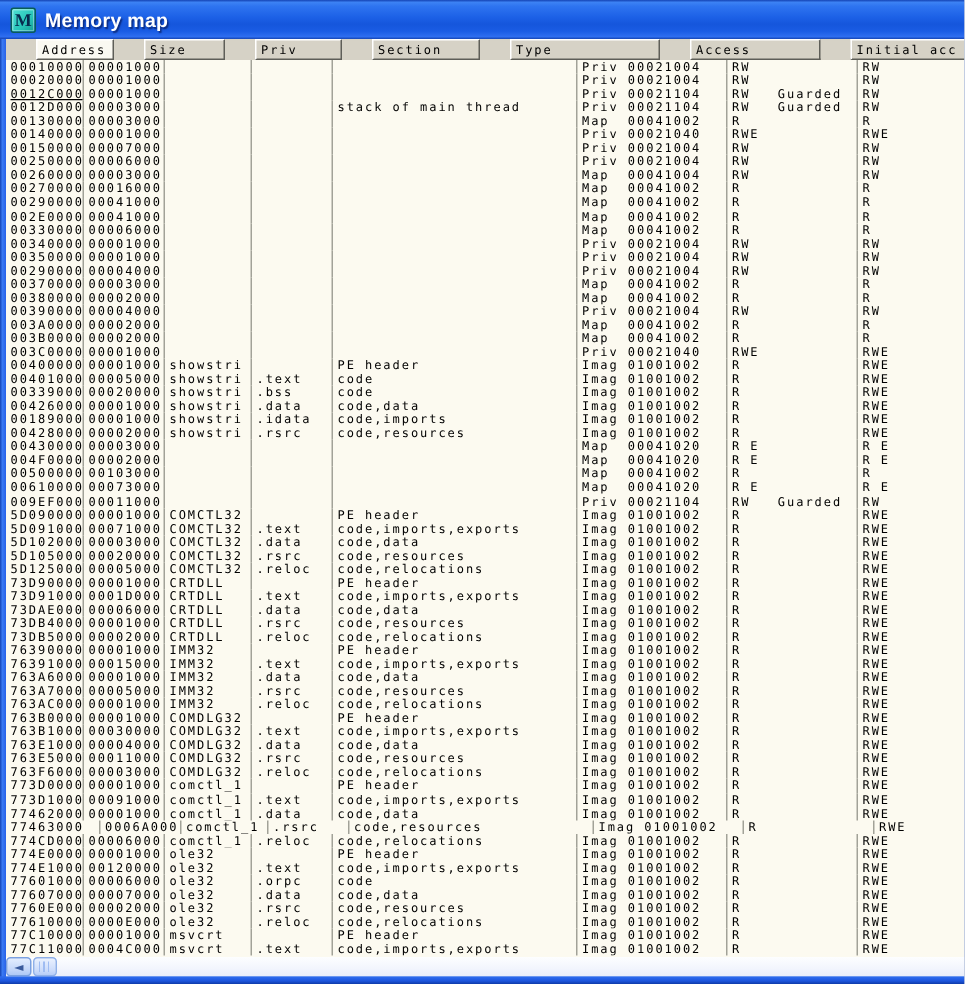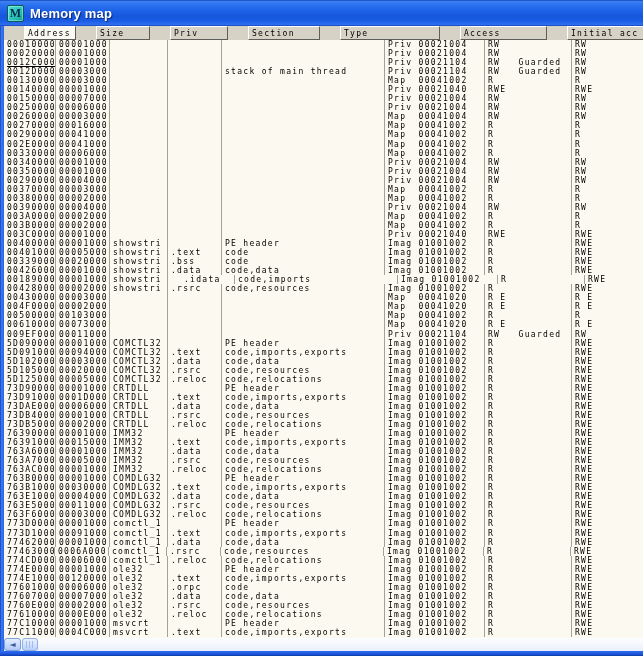--- a/index.html
+++ b/index.html
@@ -370,21 +370,21 @@
           <div class="cell" style="width: 54px;">.data</div>
           <div class="cell" style="width: 163px;">code,data</div>
           <div class="cell" style="width: 100px;">Imag 01001002</div>
           <div class="cell" style="width: 87px;">R</div>
           <div class="cell" style="width: 80px;">RWE</div>
         </div>
         <div class="row">
           <div class="cell" style="width: 52px;">00189000</div>
           <div class="cell" style="width: 54px;">00001000</div>
           <div class="cell" style="width: 58px;">showstri</div>
-          <div class="cell" style="width: 54px; margin-left: 13px;">.idata</div>
+          <div class="cell" style="width: 54px;">.idata</div>
           <div class="cell" style="width: 163px;">code,imports</div>
           <div class="cell" style="width: 100px;">Imag 01001002</div>
           <div class="cell" style="width: 87px;">R</div>
           <div class="cell" style="width: 80px;">RWE</div>
         </div>
         <div class="row">
           <div class="cell" style="width: 52px;">00428000</div>
           <div class="cell" style="width: 54px;">00002000</div>
           <div class="cell" style="width: 58px;">showstri</div>
           <div class="cell" style="width: 54px;">.rsrc</div>
@@ -448,21 +448,21 @@
           <div class="cell" style="width: 54px;">00001000</div>
           <div class="cell" style="width: 58px;">COMCTL32</div>
           <div class="cell" style="width: 54px;"></div>
           <div class="cell" style="width: 163px;">PE header</div>
           <div class="cell" style="width: 100px;">Imag 01001002</div>
           <div class="cell" style="width: 87px;">R</div>
           <div class="cell" style="width: 80px;">RWE</div>
         </div>
         <div class="row">
           <div class="cell" style="width: 52px;">5D091000</div>
-          <div class="cell" style="width: 54px;">00094000</div>
+          <div class="cell" style="width: 54px;">00071000</div>
           <div class="cell" style="width: 58px;">COMCTL32</div>
           <div class="cell" style="width: 54px;">.text</div>
           <div class="cell" style="width: 163px;">code,imports,exports</div>
           <div class="cell" style="width: 100px;">Imag 01001002</div>
           <div class="cell" style="width: 87px;">R</div>
           <div class="cell" style="width: 80px;">RWE</div>
         </div>
         <div class="row">
           <div class="cell" style="width: 52px;">5D102000</div>
           <div class="cell" style="width: 54px;">00003000</div>
@@ -667,21 +667,21 @@
           <div class="cell" style="width: 52px;">77462000</div>
           <div class="cell" style="width: 54px;">00001000</div>
           <div class="cell" style="width: 58px;">comctl_1</div>
           <div class="cell" style="width: 54px;">.data</div>
           <div class="cell" style="width: 163px;">code,data</div>
           <div class="cell" style="width: 100px;">Imag 01001002</div>
           <div class="cell" style="width: 87px;">R</div>
           <div class="cell" style="width: 80px;">RWE</div>
         </div>
         <div class="row">
-          <div class="cell" style="width: 51px;">77463000</div>
+          <div class="cell" style="width: 63px;">77463000</div>
           <div class="cell" style="width: 54px;">0006A000</div>
           <div class="cell" style="width: 58px;">comctl_1</div>
           <div class="cell" style="width: 54px;">.rsrc</div>
           <div class="cell" style="width: 163px;">code,resources</div>
           <div class="cell" style="width: 100px;">Imag 01001002</div>
           <div class="cell" style="width: 87px;">R</div>
           <div class="cell" style="width: 80px;">RWE</div>
         </div>
         <div class="row">
           <div class="cell" style="width: 52px;">774CD000</div>

